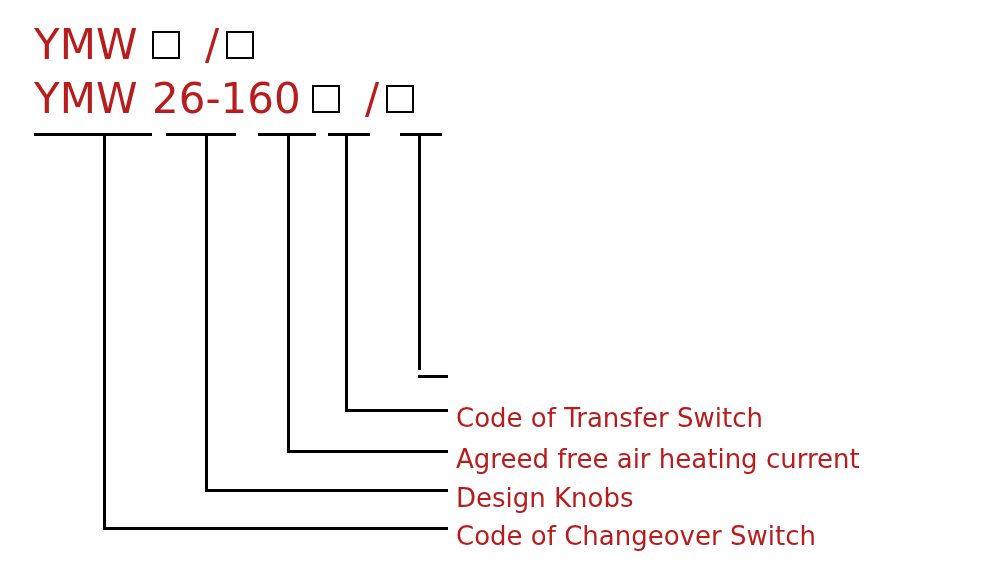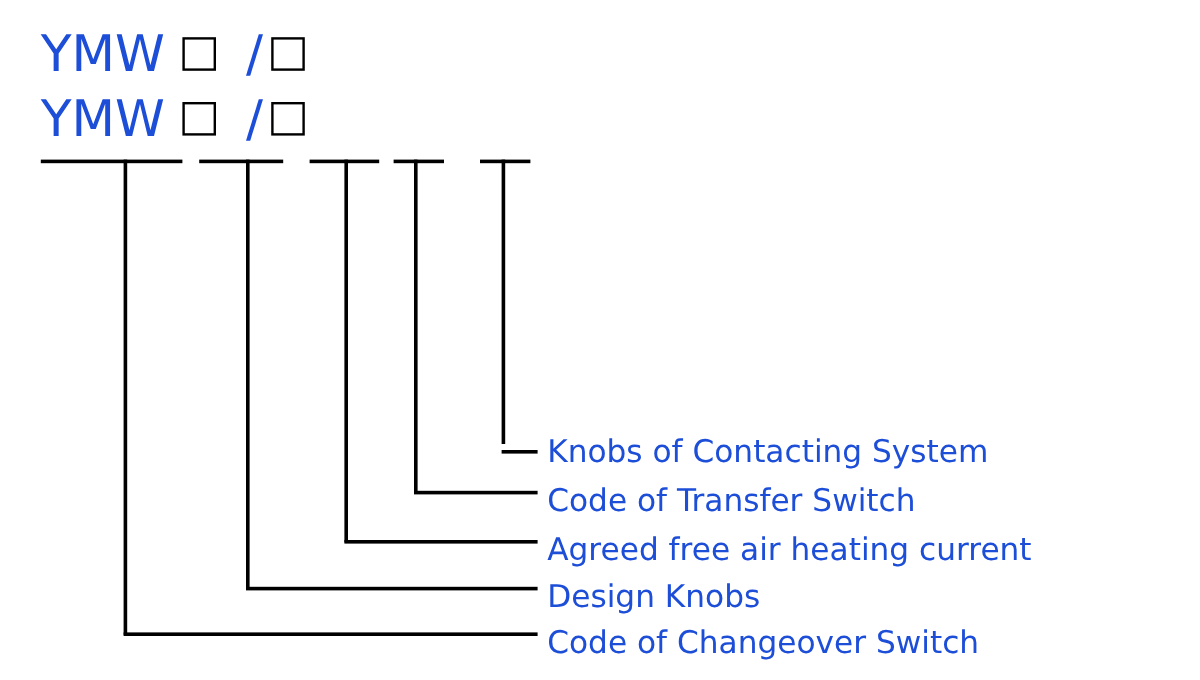--- a/index.html
+++ b/index.html
@@ -6,21 +6,21 @@
     margin: 0;
     padding: 0;
     background: #ffffff;
   }
   #page {
     position: relative;
     width: 1000px;
     height: 567px;
     background: #ffffff;
     font-family: "DejaVu Sans", sans-serif;
-    color: #1d4ed8;
+    color: #b91c1c;
     overflow: hidden;
   }
 
   
   .code-block {
     position: absolute;
     left: 34px;
     top: 18px;
     width: 420px;
   }
@@ -74,20 +74,21 @@
           <span class="box"></span>
         </span>
       <span class="code-seg seg-slash">/</span>
       <span class="code-seg seg-box">
           <span class="box"></span>
         </span>
     </div>
 
     <div class="code-line">
       <span class="code-seg seg-brand">YMW</span>
+      <span class="code-seg seg-num">26-160</span>
       <span class="code-seg seg-box">
           <span class="box"></span>
         </span>
       <span class="code-seg seg-slash">/</span>
       <span class="code-seg seg-box">
           <span class="box"></span>
         </span>
     </div>
   </div>
 
@@ -105,19 +106,18 @@
 
   <div class="ln v" style="left:287px; top:133px; height:319px;"></div>
   <div class="ln h" style="left:287px; top:450px; width:161px;"></div>
 
   <div class="ln v" style="left:205px; top:133px; height:358px;"></div>
   <div class="ln h" style="left:205px; top:489px; width:243px;"></div>
 
   <div class="ln v" style="left:103px; top:133px; height:396px;"></div>
   <div class="ln h" style="left:103px; top:527px; width:345px;"></div>
 
-  <div class="label" style="left:456px; top:362px;">Knobs of Contacting System</div>
   <div class="label" style="left:456px; top:444px;">Agreed free air heating current</div>
   <div class="label" style="left:456px; top:403px;">Code of Transfer Switch</div>
   <div class="label" style="left:456px; top:483px;">Design Knobs</div>
   <div class="label" style="left:456px; top:521px;">Code of Changeover Switch</div>
 
 </div>
 
 </body></html>

